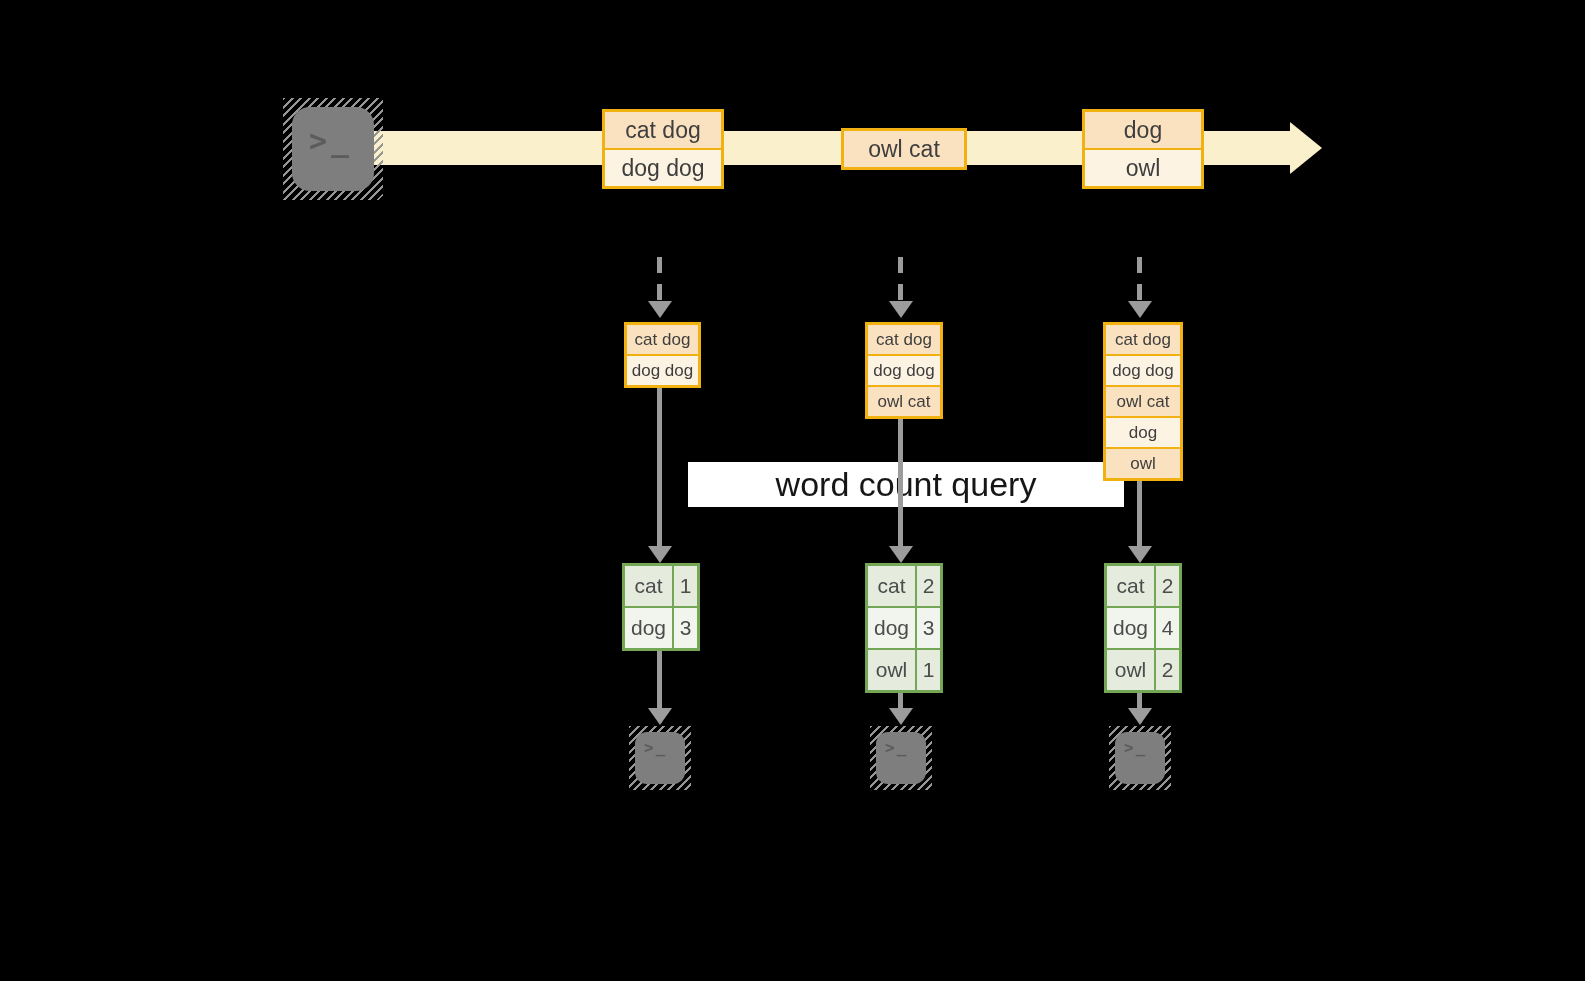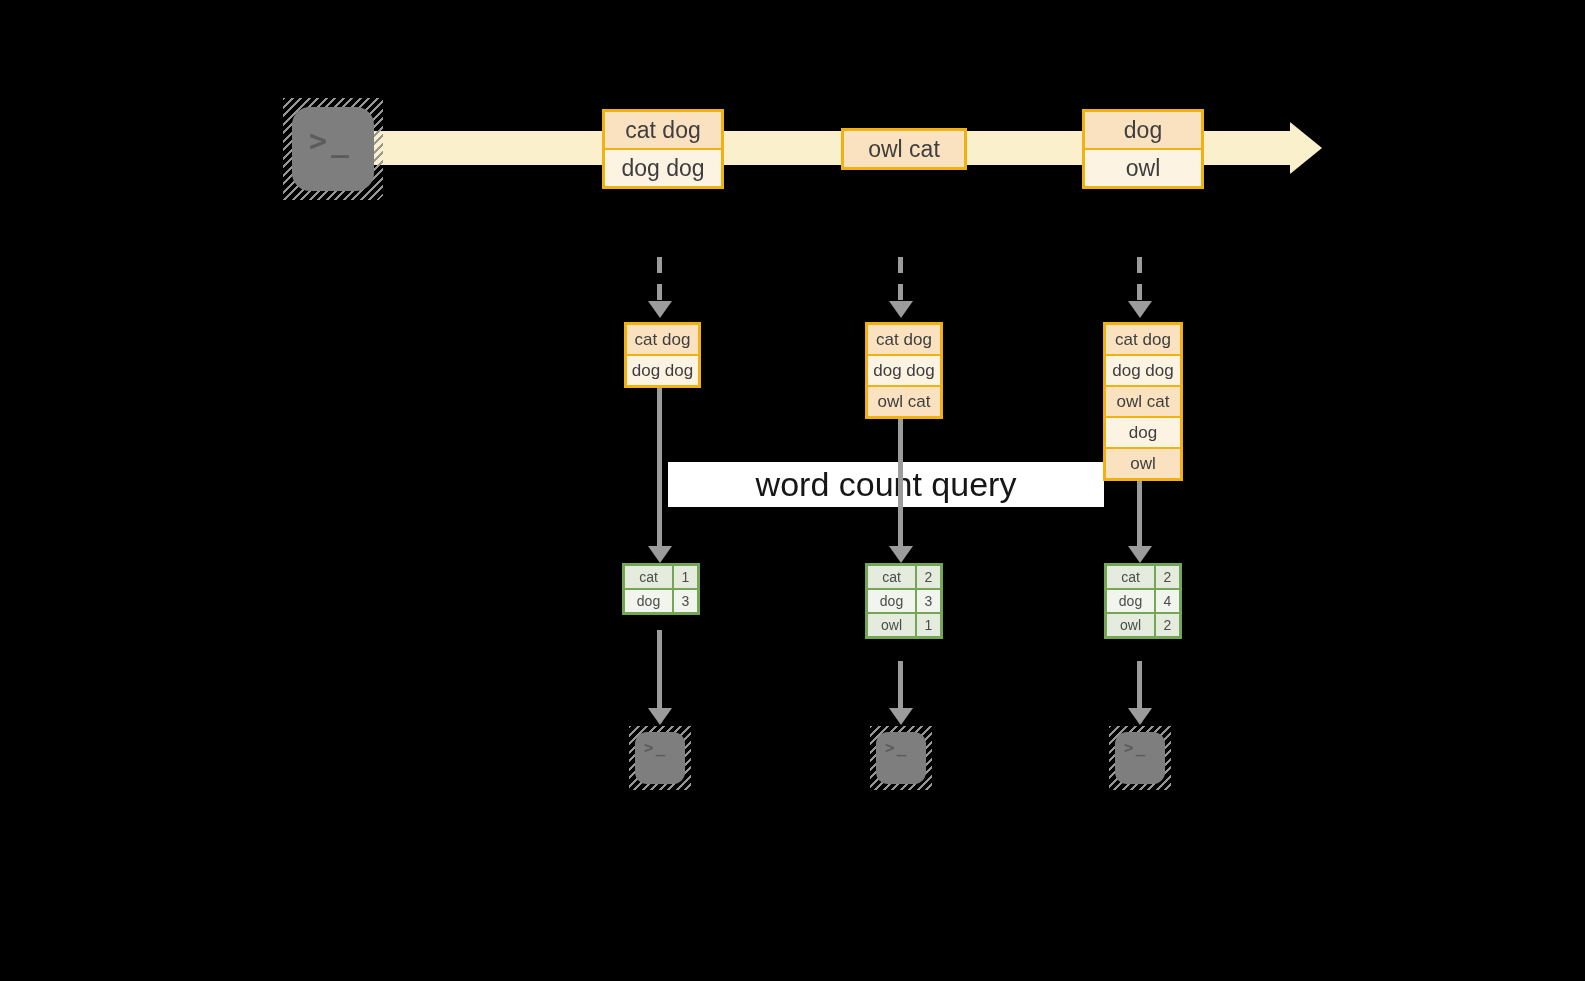--- a/index.html
+++ b/index.html
@@ -50,29 +50,29 @@
 
   
   .dash-line{width:5px;height:44px;top:257px;z-index:3;
     background:repeating-linear-gradient(180deg,var(--arrow_gray,#9C9C9C) 0 16px,transparent 16px 27px);}
   .solid-line{width:5px;background:var(--arrow_gray,#9C9C9C);z-index:3;}
   .head-down{width:0;height:0;z-index:3;
     border-left:12px solid transparent;border-right:12px solid transparent;
     border-top:17px solid var(--arrow_gray,#9C9C9C);}
 
   
-  .query-band{left:668px;top:462px;width:436px;height:45px;z-index:2;
+  .query-band{left:688px;top:462px;width:436px;height:45px;z-index:2;
     background:var(--query_bg,#fff);display:flex;align-items:center;justify-content:center;
     font-size:34px;color:var(--query_text,#161616);}
 
   
   .gtable{position:absolute;border:3px solid var(--green,#74A755);
     background:var(--green,#74A755);display:grid;grid-template-columns:1fr 23px;gap:2px;z-index:4;}
-  .gtable .c{display:flex;align-items:center;justify-content:center;height:22px;
-    font-size:14px;color:#4C4C4C;background:var(--green_row_light,#F2F5EE);}
+  .gtable .c{display:flex;align-items:center;justify-content:center;height:40px;
+    font-size:21px;color:#4C4C4C;background:var(--green_row_light,#F2F5EE);}
   .gtable .c:nth-child(4n+1),.gtable .c:nth-child(4n+2){background:var(--green_row_dark,#E5EBDD);}
   .gt1{left:622px;top:563px;width:72px;}
   .gt2{left:865px;top:563px;width:72px;}
   .gt3{left:1104px;top:563px;width:72px;}
 </style>
 </head>
 <body>
 
 <div class="term big">
   <div class="term-hatch"></div>

